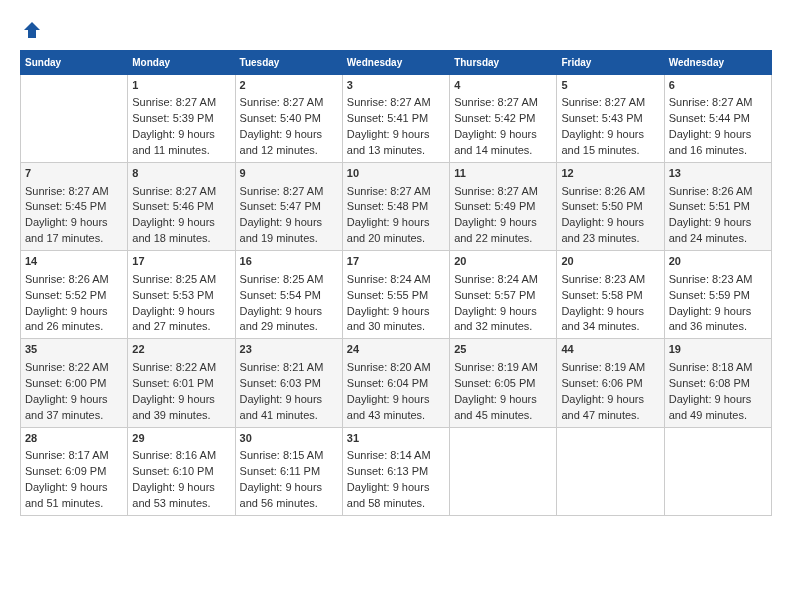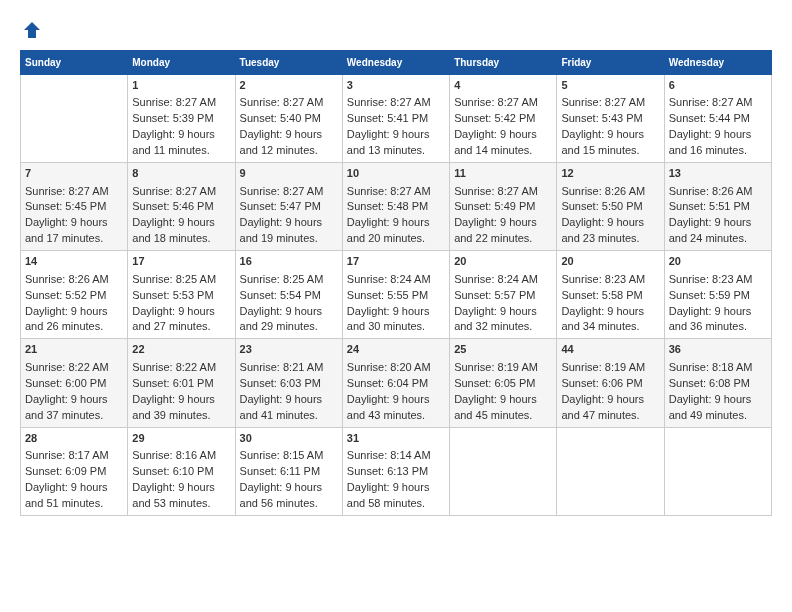--- a/index.html
+++ b/index.html
@@ -218,21 +218,21 @@
             <span class="day-number">20</span>
             <div class="day-info">Sunrise: 8:23 AM<br>Sunset: 5:58 PM<br>Daylight: 9 hours<br>and 34 minutes.</div>
           </td>
           <td>
             <span class="day-number">20</span>
             <div class="day-info">Sunrise: 8:23 AM<br>Sunset: 5:59 PM<br>Daylight: 9 hours<br>and 36 minutes.</div>
           </td>
         </tr>
         <tr>
           <td>
-            <span class="day-number">21</span>
+            <span class="day-number">35</span>
             <div class="day-info">Sunrise: 8:22 AM<br>Sunset: 6:00 PM<br>Daylight: 9 hours<br>and 37 minutes.</div>
           </td>
           <td>
             <span class="day-number">22</span>
             <div class="day-info">Sunrise: 8:22 AM<br>Sunset: 6:01 PM<br>Daylight: 9 hours<br>and 39 minutes.</div>
           </td>
           <td>
             <span class="day-number">23</span>
             <div class="day-info">Sunrise: 8:21 AM<br>Sunset: 6:03 PM<br>Daylight: 9 hours<br>and 41 minutes.</div>
           </td>
@@ -242,21 +242,21 @@
           </td>
           <td>
             <span class="day-number">25</span>
             <div class="day-info">Sunrise: 8:19 AM<br>Sunset: 6:05 PM<br>Daylight: 9 hours<br>and 45 minutes.</div>
           </td>
           <td>
             <span class="day-number">44</span>
             <div class="day-info">Sunrise: 8:19 AM<br>Sunset: 6:06 PM<br>Daylight: 9 hours<br>and 47 minutes.</div>
           </td>
           <td>
-            <span class="day-number">36</span>
+            <span class="day-number">19</span>
             <div class="day-info">Sunrise: 8:18 AM<br>Sunset: 6:08 PM<br>Daylight: 9 hours<br>and 49 minutes.</div>
           </td>
         </tr>
         <tr>
           <td>
             <span class="day-number">28</span>
             <div class="day-info">Sunrise: 8:17 AM<br>Sunset: 6:09 PM<br>Daylight: 9 hours<br>and 51 minutes.</div>
           </td>
           <td>
             <span class="day-number">29</span>

